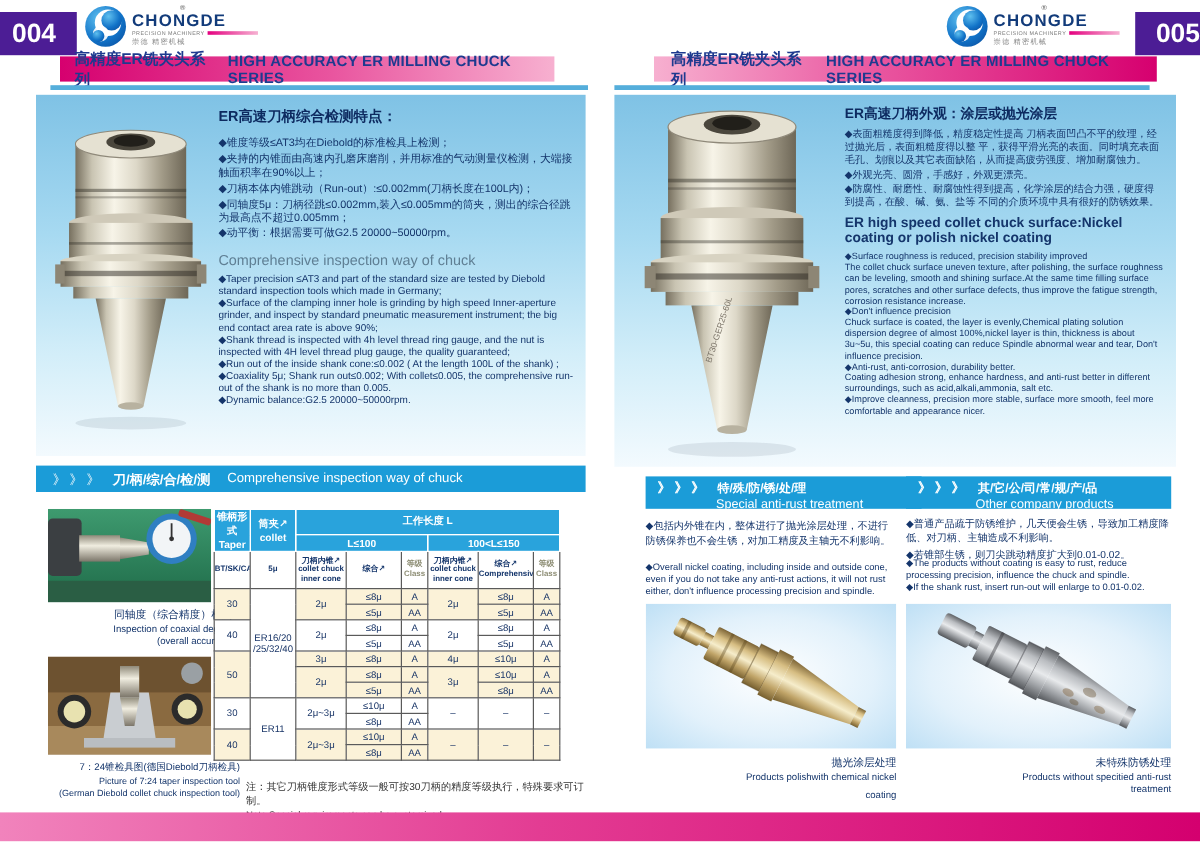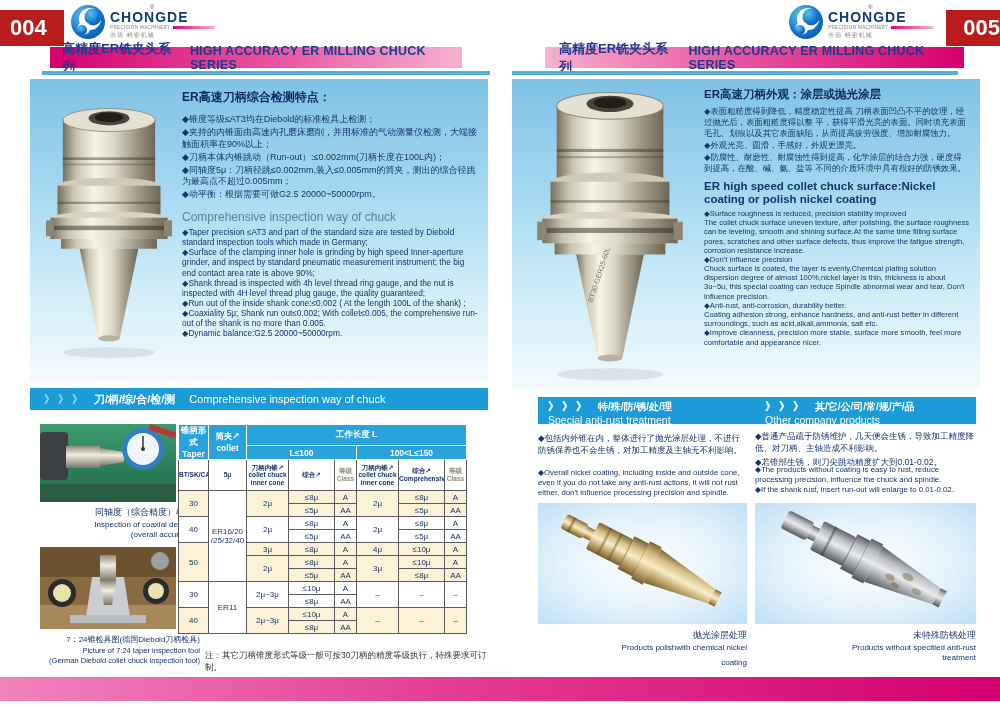--- a/index.html
+++ b/index.html
@@ -1,21 +1,21 @@
 <!DOCTYPE html>
 <html><head>
 <meta charset="utf-8">
 <style>
   html,body{margin:0;padding:0;}
   body{width:1000px;height:707px;position:relative;background:#fff;
        font-family:"Liberation Sans","DejaVu Sans",sans-serif;color:#16366E;overflow:hidden;}
   .abs{position:absolute;}
 
   
-  .pagebox{background:#b91c1c;color:#fff;font-weight:bold;font-size:22px;
+  .pagebox{background:#4c1d95;color:#fff;font-weight:bold;font-size:22px;
            display:flex;align-items:center;}
   .pagebox.l{left:0;top:10px;width:54px;height:36px;padding-left:10px;}
   .pagebox.r{left:946px;top:10px;width:54px;height:36px;justify-content:flex-end;padding-right:10px;}
 
   
   .logo{display:flex;align-items:flex-start;}
   .logo.l{left:70px;top:4px;}
   .logo.r{left:788px;top:4px;}
   .logo-globe{width:36px;height:36px;position:relative;flex:0 0 auto;}
   .logo-text{margin-left:4px;position:relative;padding-top:6px;}
@@ -55,21 +55,21 @@
   .panel.r .b-en .tline{font-size:7.6px;line-height:1.21;}
 
   
   .secbar{background:#1B9CD8;color:#fff;overflow:hidden;}
   .secbar.wide{left:30px;top:388px;width:458px;height:22px;display:flex;align-items:center;padding-left:14px;box-sizing:border-box;}
   .chev{letter-spacing:3px;font-size:11px;margin-right:8px;}
   .sec-cn{font-size:11px;font-weight:bold;text-align:right;}
   .sec-en{font-size:11px;margin-left:14px;}
   .secbar.small{height:27px;padding:2px 0 0 10px;box-sizing:border-box;}
   .secbar.small .row1{font-size:10px;font-weight:bold;}
-  .secbar.small .row2{font-size:10.5px;text-align:left;margin-top:0px;}
+  .secbar.small .row2{font-size:10.5px;text-align:center;margin-top:0px;}
   .secA{left:538px;top:397px;width:230px;}
   .secB{left:755px;top:397px;width:221px;}
   .sec-bul-cn .tline{font-size:8.5px;line-height:1.45;color:#14356B;margin-bottom:1px;}
   .sec-bul-en .tline{font-size:7.8px;line-height:1.26;color:#14356B;}
 
   
   .photoframe{overflow:hidden;}
   .caption{text-align:right;color:#14356B;}
   .cap-cn{font-size:9px;margin-bottom:1px;}
   .cap-en{font-size:8px;line-height:1.3;}

